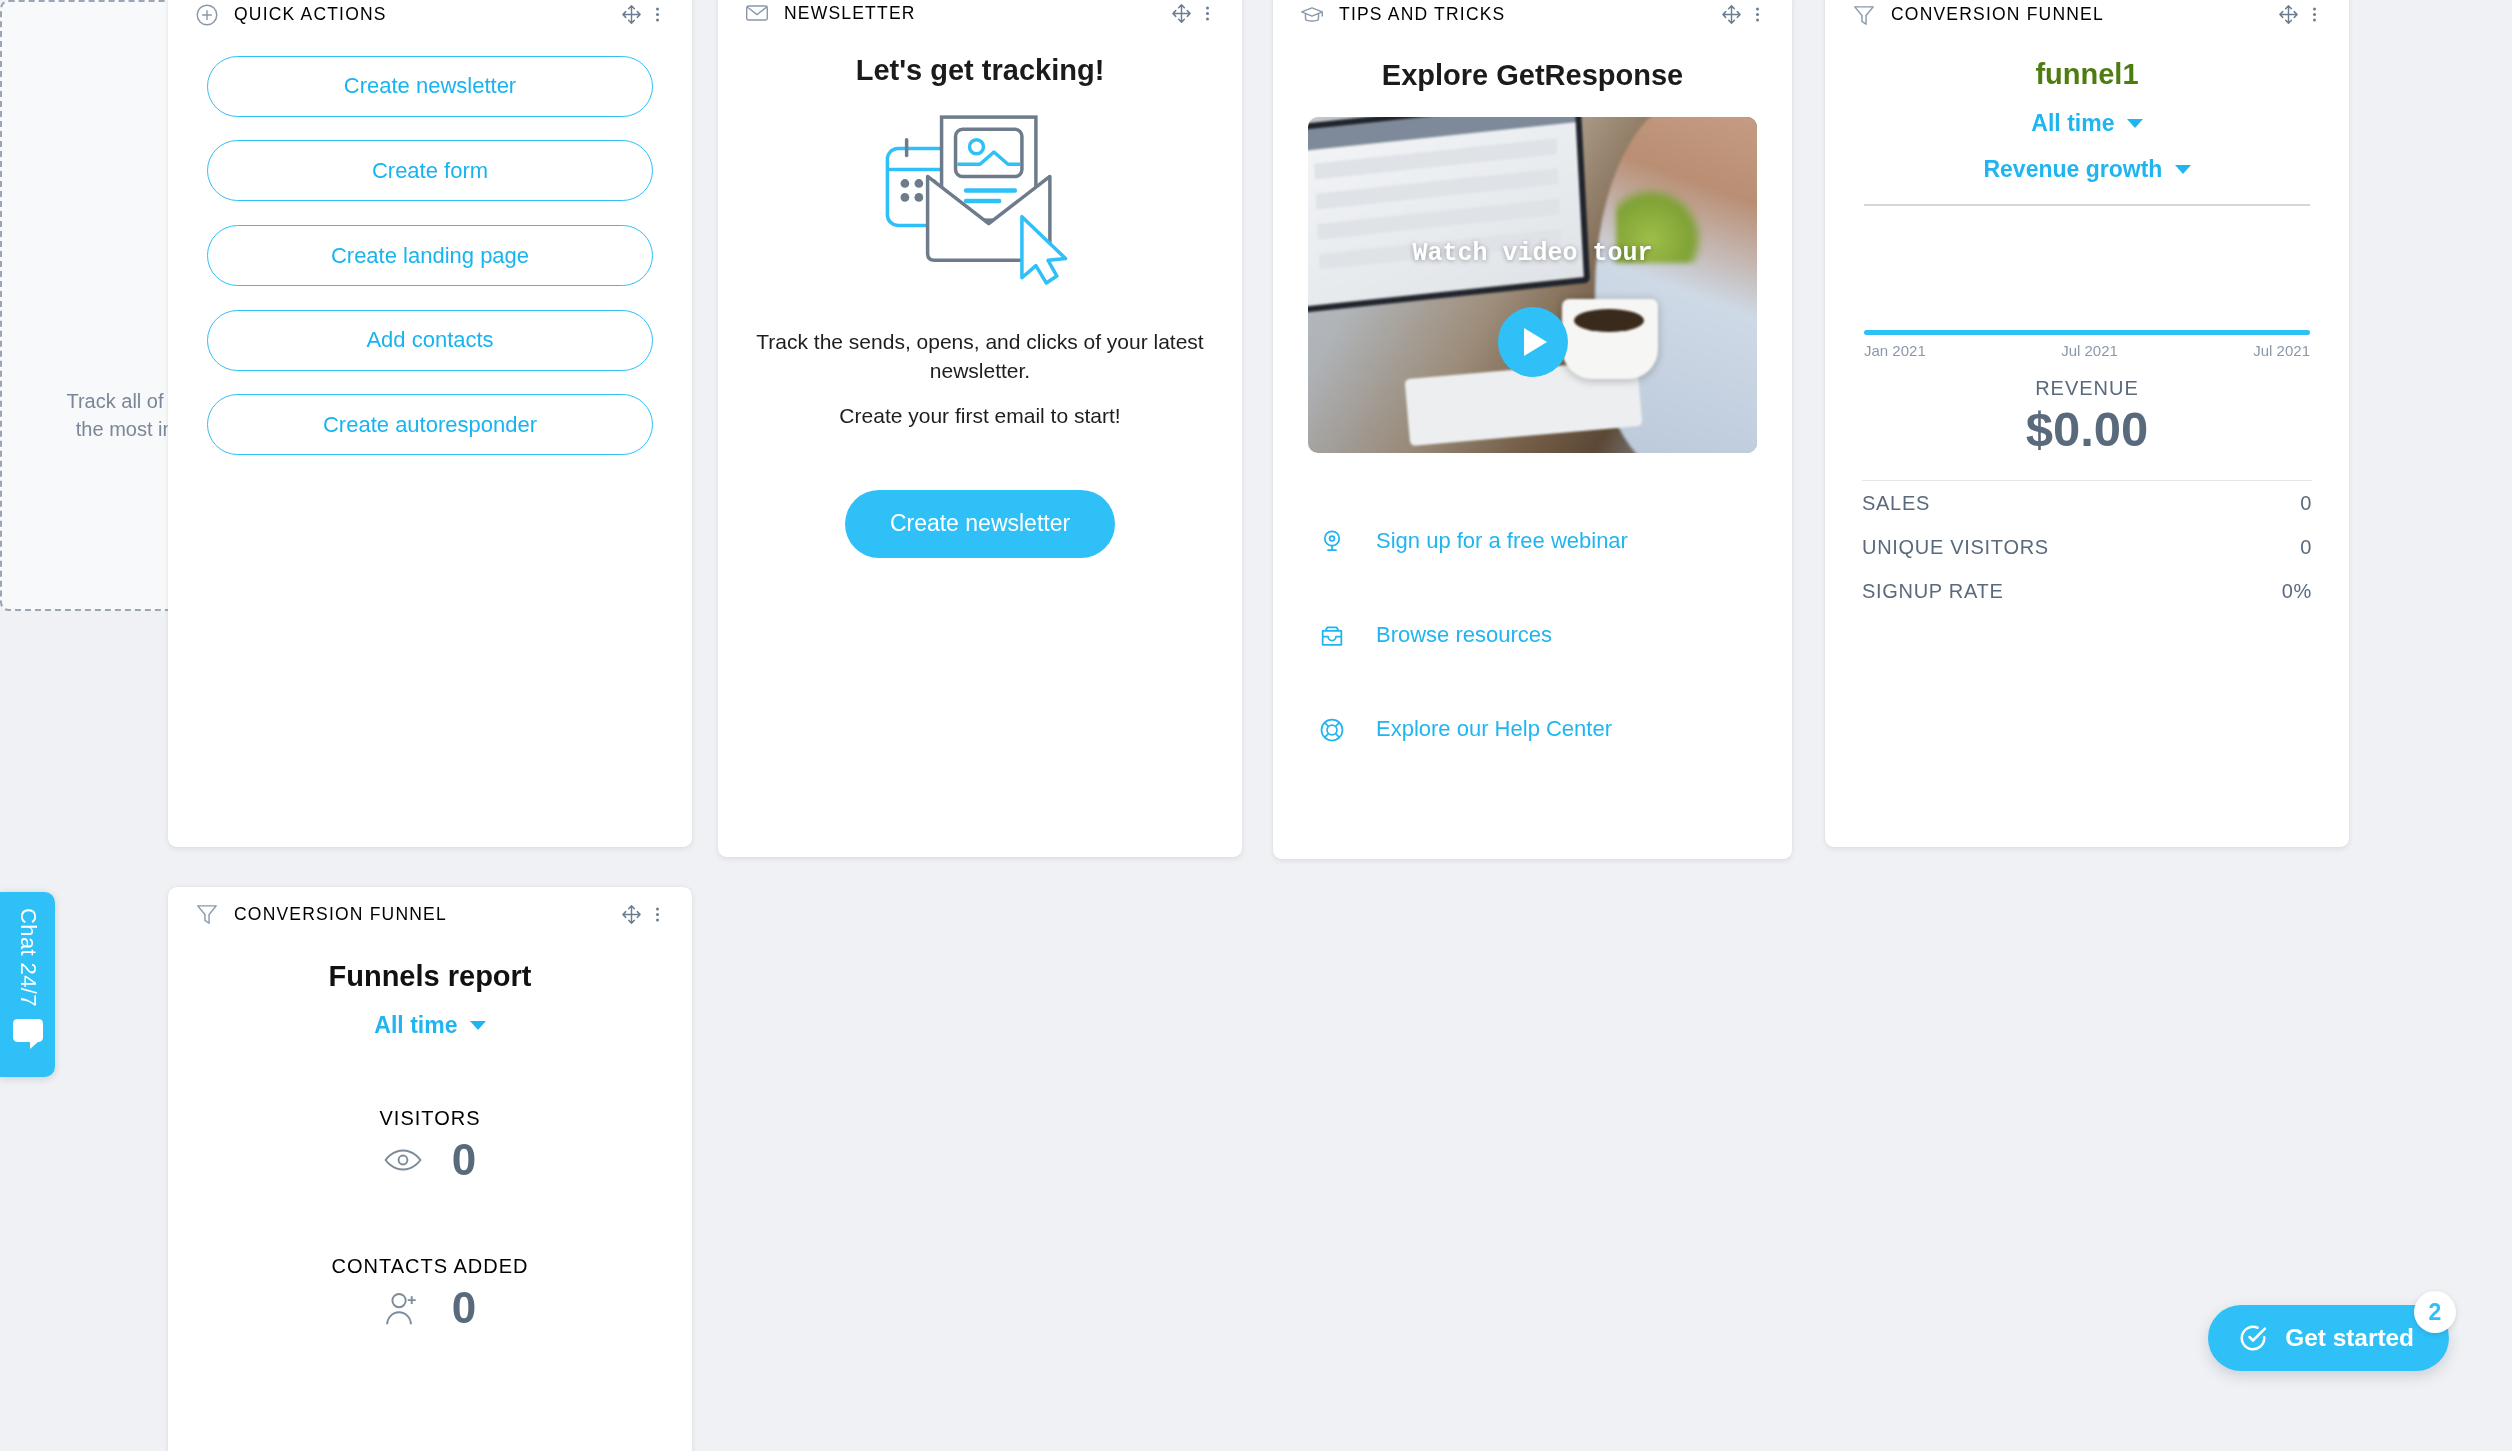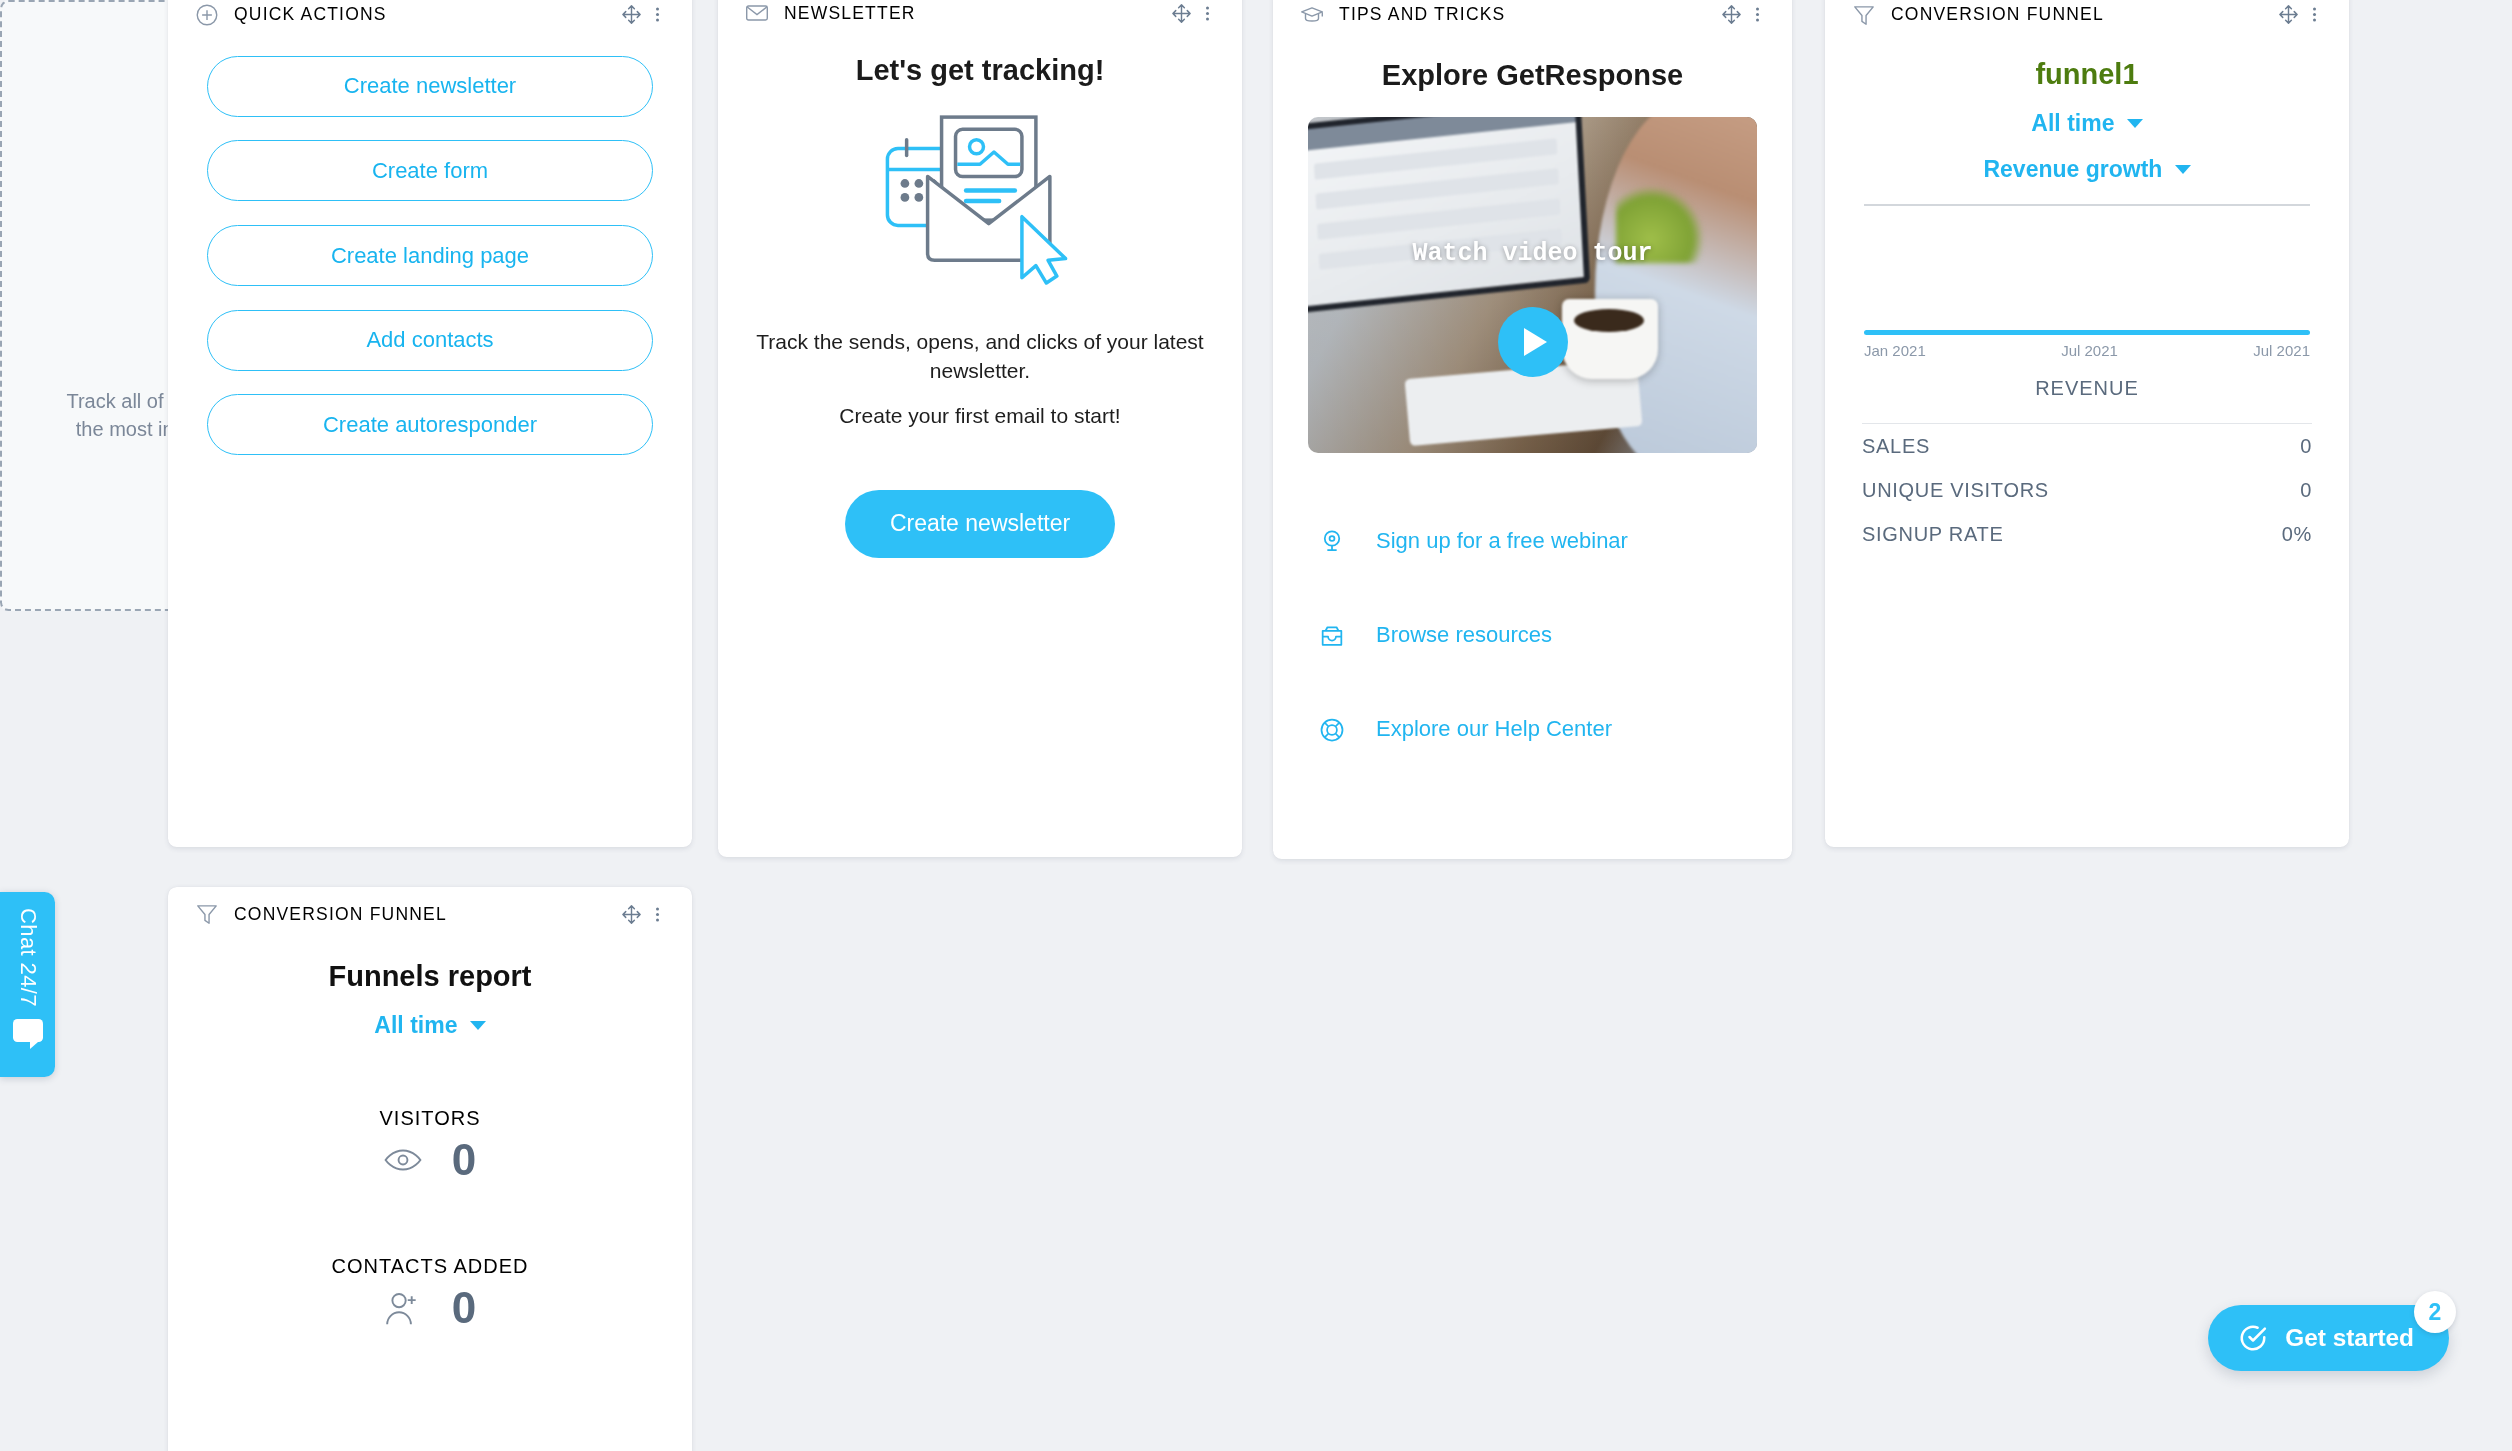--- a/index.html
+++ b/index.html
@@ -459,20 +459,21 @@
     <div class="line"></div>
     <div class="spark-axis">
       <span>Jan 2021</span>
       <span>Jul 2021</span>
       <span>Jul 2021</span>
     </div>
   </div>
 
   <div class="metric">
     <div class="lbl">REVENUE</div>
+    <div class="val">$0.00</div>
   </div>
 
   <div class="stat-rows">
     <div class="stat-row">
       <span>SALES</span>
       <span>0</span>
     </div>
     <div class="stat-row">
       <span>UNIQUE VISITORS</span>
       <span>0</span>

